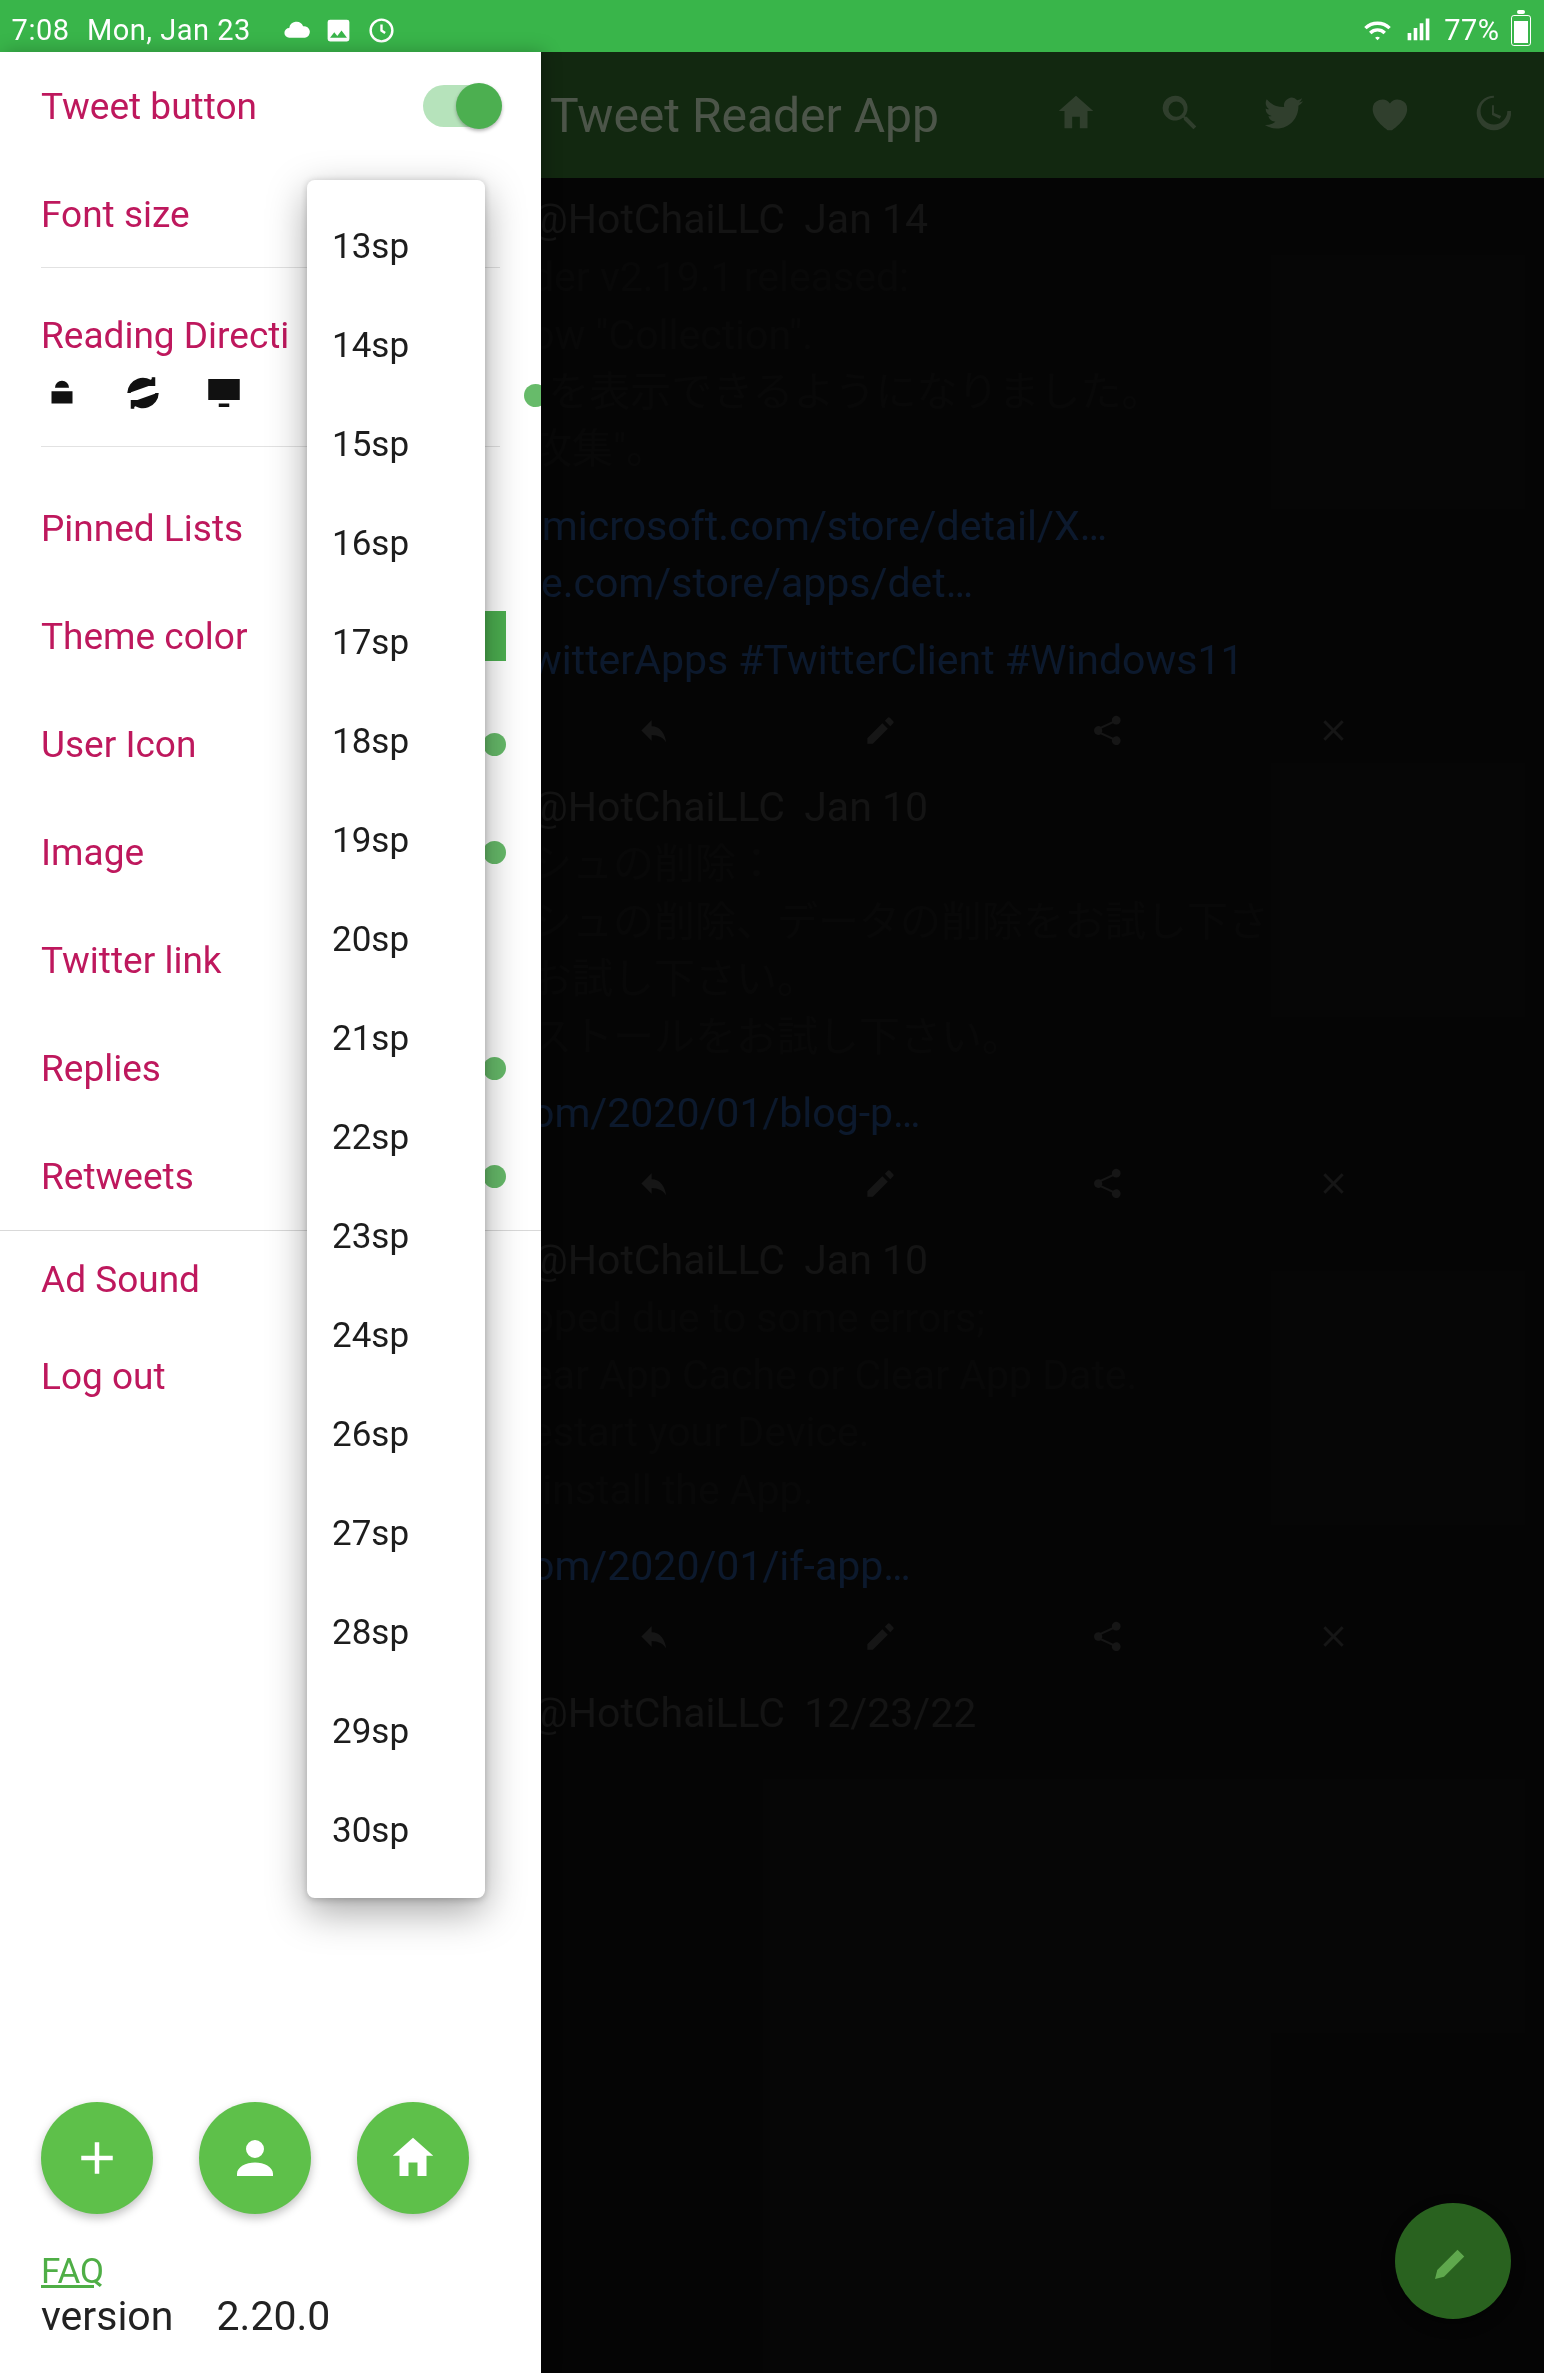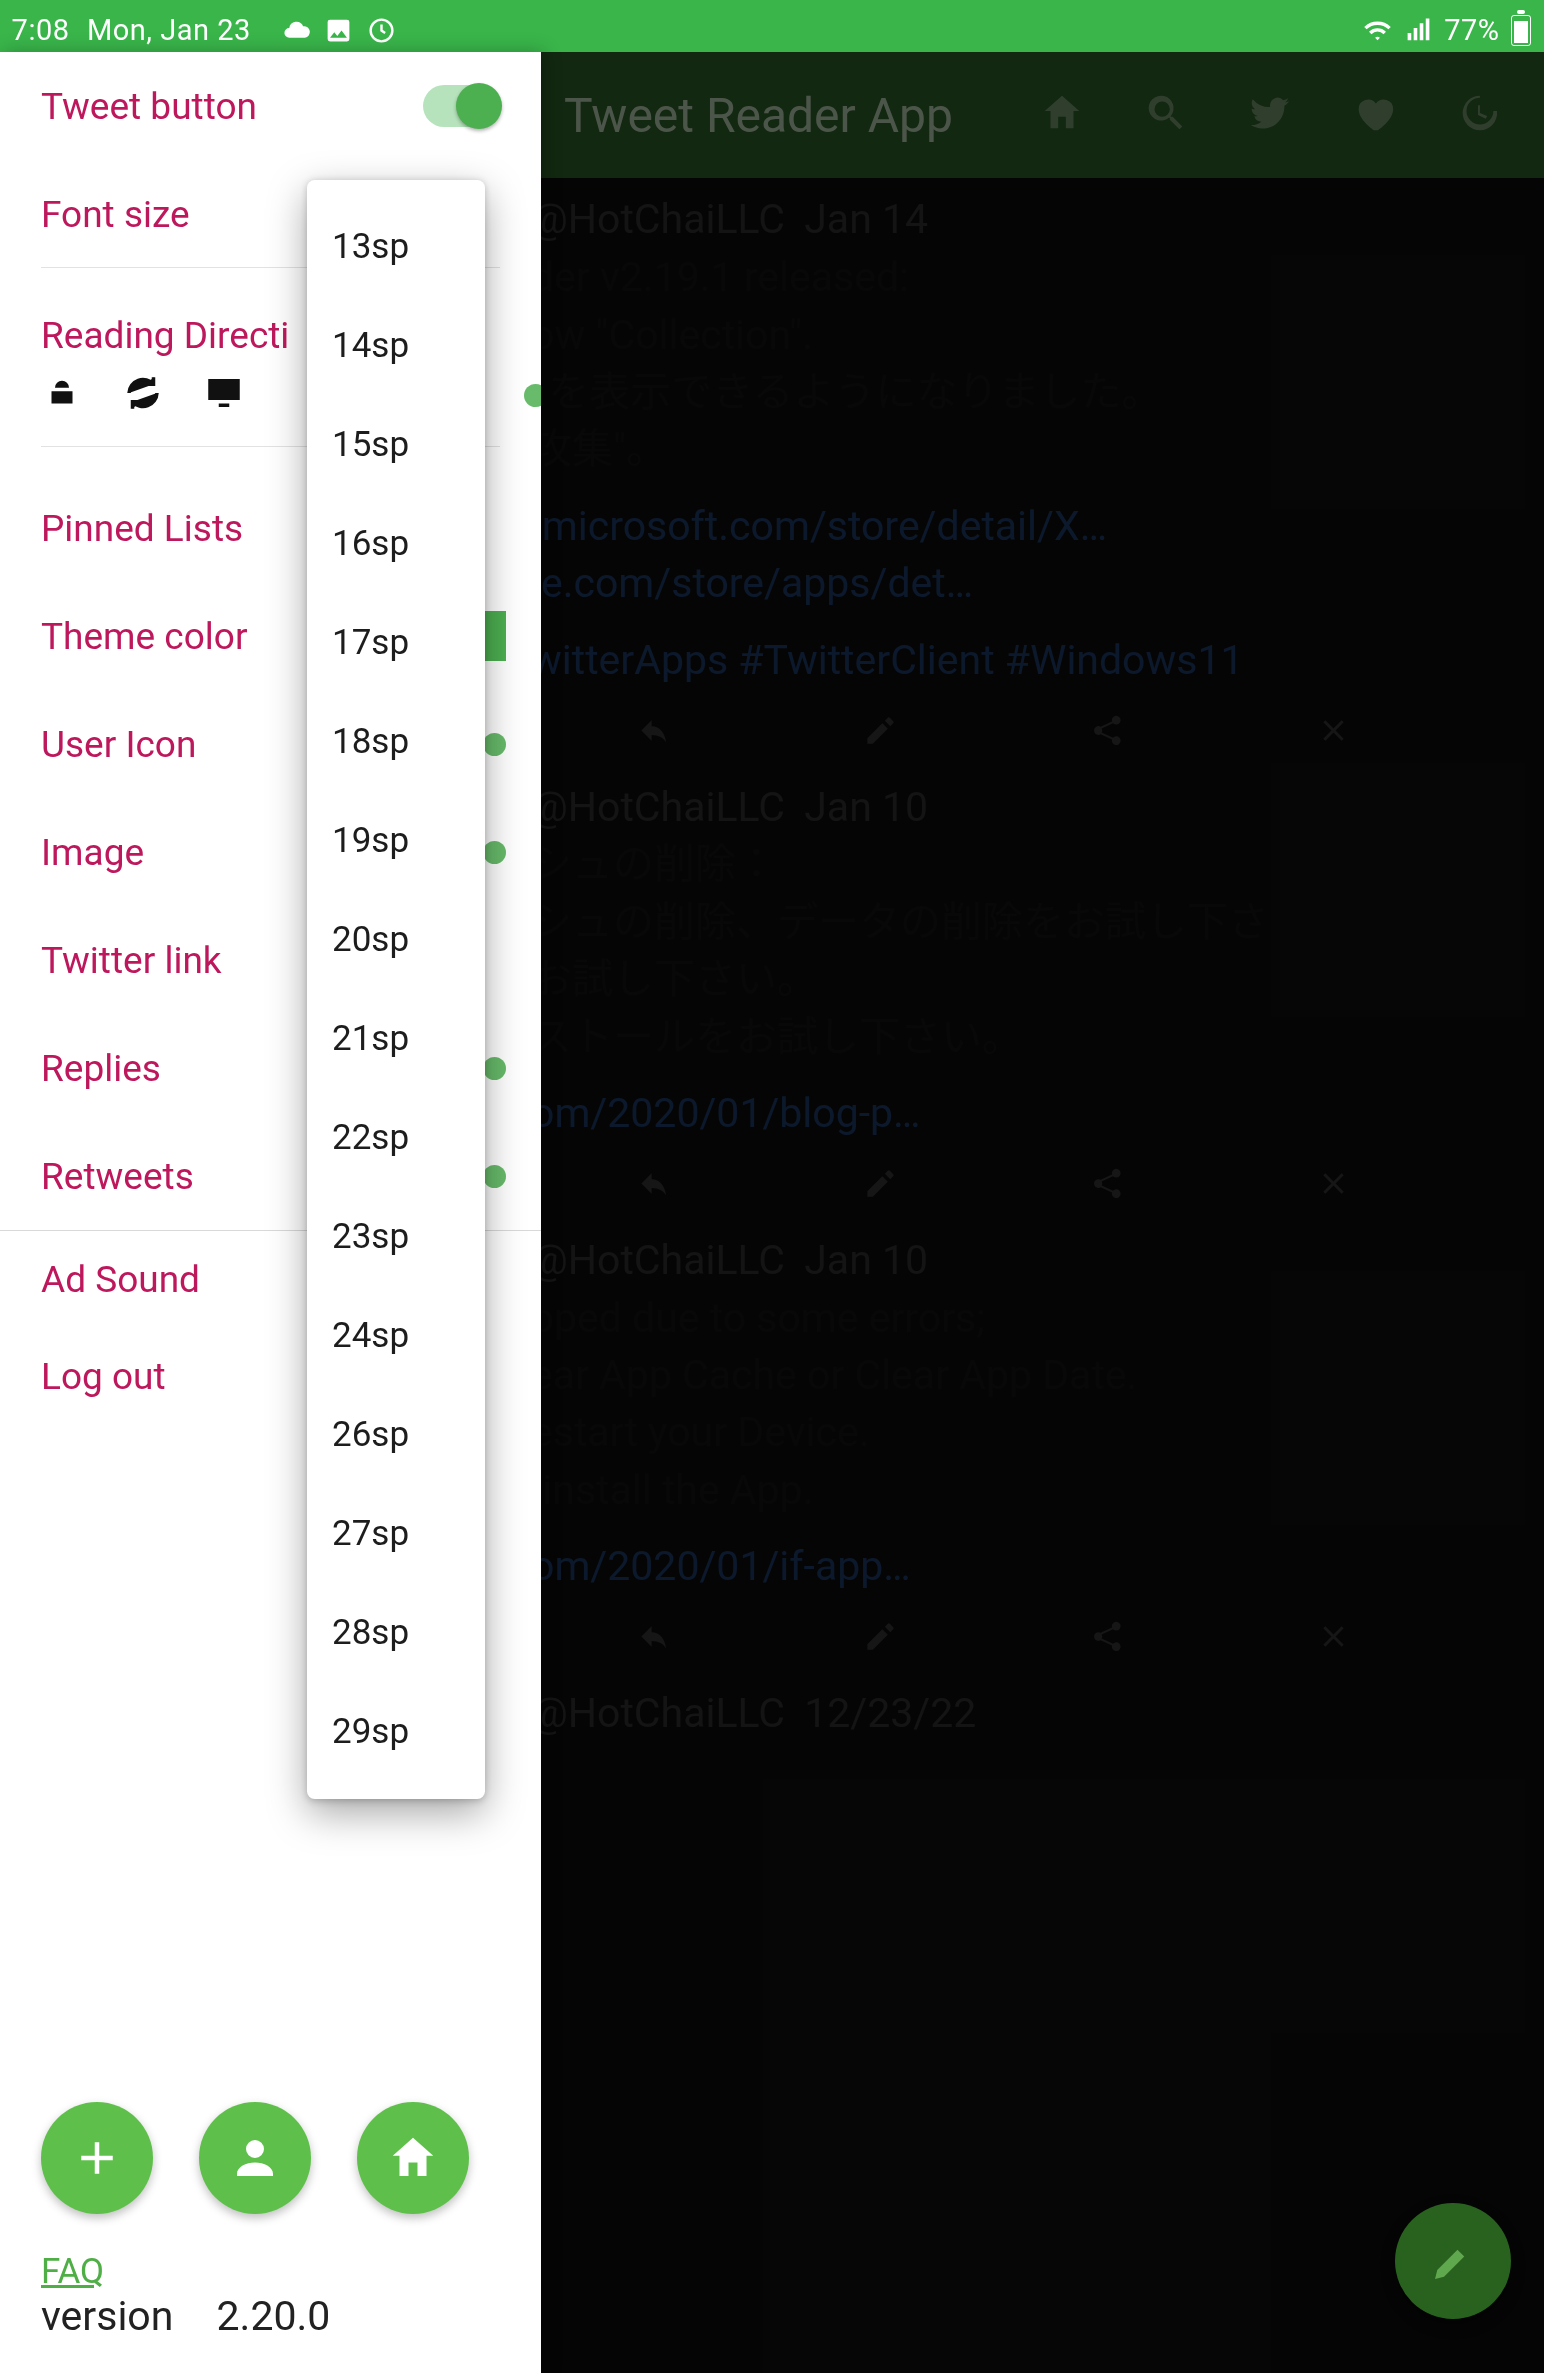--- a/index.html
+++ b/index.html
@@ -17,21 +17,21 @@
   .status-left { display:flex; align-items:center; gap:17.4px; }
   .status-icons-left { display:flex; gap:13.5px; margin-left:13.5px; }
   .status-right { margin-left:auto; display:flex; align-items:center; gap:11.6px; }
   .status-ico { width:29px; height:29px; display:inline-flex; align-items:center; justify-content:center; }
   .battery { width:19.3px; height:31px; border:1.9px solid #fff; border-radius:2.9px; position:relative; }
   .battery::before{content:""; position:absolute; top:-5.8px; left:4.8px; width:7.7px; height:3.9px; background:#fff; border-radius:1.9px;}
   .battery::after{content:""; position:absolute; bottom:1.9px; left:1.9px; right:1.9px; height:75%; background:#fff;}
 
   
   .app-layer { position:absolute; top:52px; left:0; right:0; bottom:0; }
-  .app-bar { height:126px; background:#295b25; display:flex; align-items:center; padding:0 43px; gap:52px; }
+  .app-bar { height:126px; background:#295b25; display:flex; align-items:center; padding:0 29px; gap:52px; }
   .app-title { font-size:48px; color:#aec2a7; font-weight:400; flex:1; padding-left:521px;}
   .app-icon { color:#6e8f68; }
   .app-icons { display:flex; gap:58px; margin-left:auto; }
   .app-icon svg { width:46px; height:46px; fill:#6e8f68; }
 
   
   .feed { position:absolute; top:126px; left:0; right:0; bottom:0; background:#0d0d0d; }
   .tweet { padding:17.4px 29px 9.7px 531px; color:#141414;}
   .tweet .meta { font-size:41px; }
   .tweet .handle{ color:#2e2e2e;}
@@ -337,14 +337,15 @@
   <div class="opt">19sp</div>
   <div class="opt">20sp</div>
   <div class="opt">21sp</div>
   <div class="opt">22sp</div>
   <div class="opt">23sp</div>
   <div class="opt">24sp</div>
   <div class="opt">26sp</div>
   <div class="opt">27sp</div>
   <div class="opt">28sp</div>
   <div class="opt">29sp</div>
+  <div class="opt">30sp</div>
 </div>
 
 
 </body></html>

